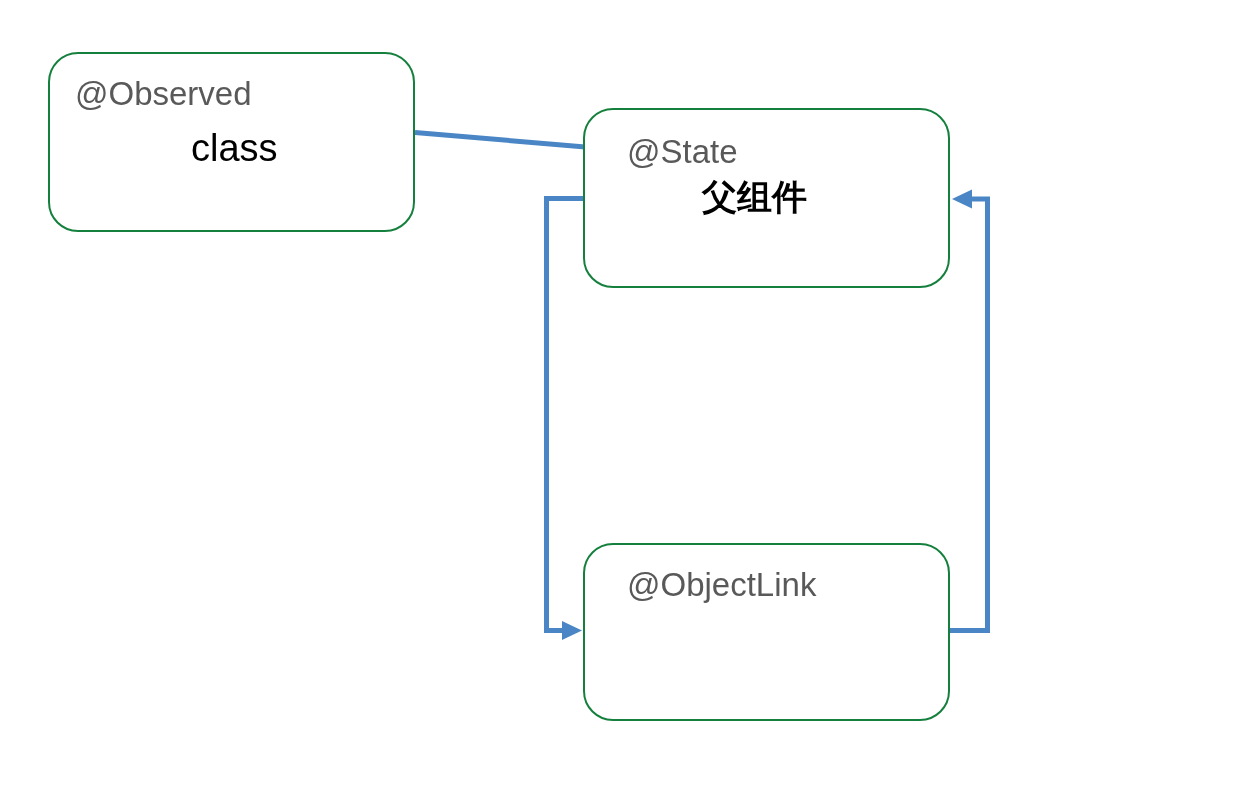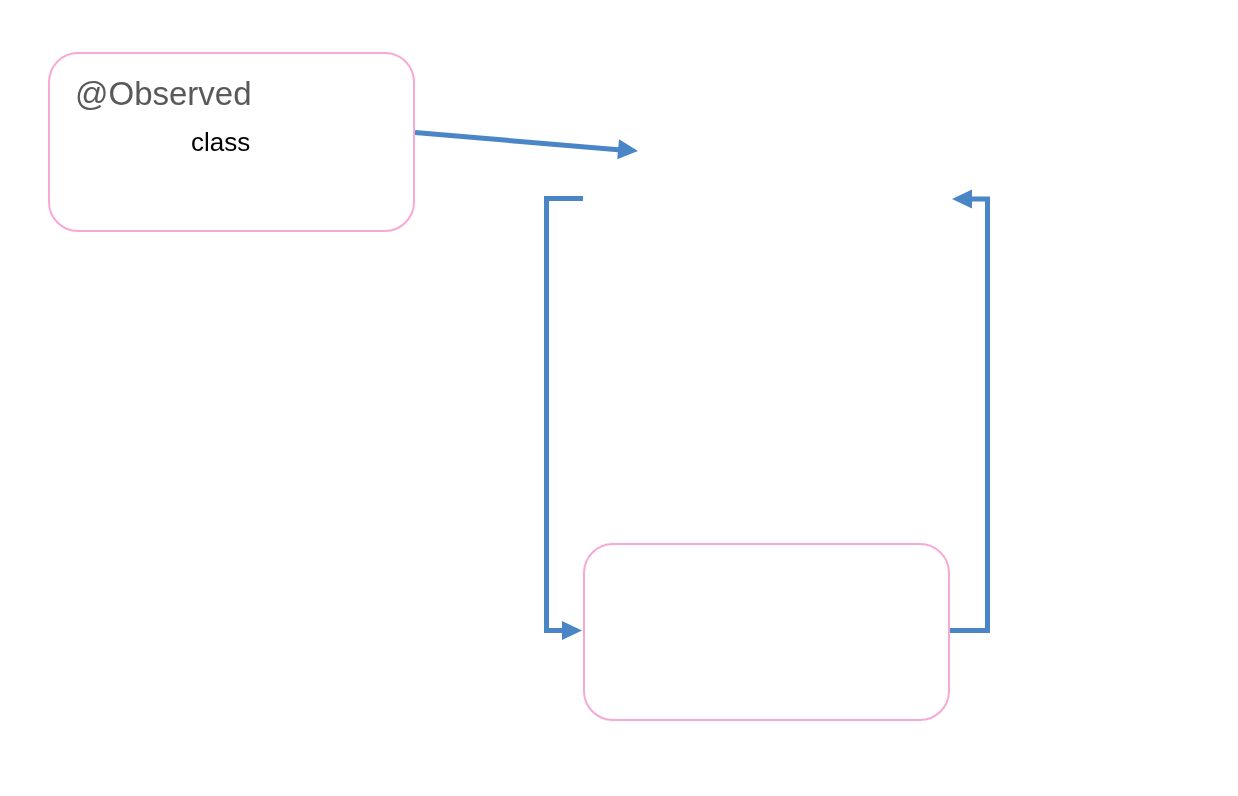--- a/index.html
+++ b/index.html
@@ -31,35 +31,35 @@
   }
   .head {
     fill: #4a86c5;
     stroke: none;
   }
   .node {
     position: absolute;
     width: 367px;
     height: 180px;
     background: #ffffff;
-    border: 2px solid #f9a8d4;
+    border: 2px solid #15803d;
     border-radius: 30px;
     box-sizing: border-box;
   }
   .annot {
     position: absolute;
     color: #595959;
     font-size: 33px;
     line-height: 1.1;
     white-space: nowrap;
   }
   .label {
     position: absolute;
     color: #000000;
-    font-size: 26px;
+    font-size: 38px;
     line-height: 1.1;
     white-space: nowrap;
   }
   .label.cjk {
     font-weight: 600;
     font-size: 35px;
   }
   .watermark {
     position: absolute;
     right: 10px;
@@ -86,18 +86,23 @@
 
     <path class="conn" d="M950,630.5 L987.5,630.5 L987.5,199 L970,199"></path>
     <polygon class="head" points="952,199 972,189.5 972,208.5"></polygon>
   </svg>
 
   <div class="node" style="left:48px; top:52px;">
     <span class="annot" style="left:25px; top:22px;">@Observed</span>
     <span class="label" style="left:141px; top:74px;">class</span>
   </div>
 
+  <div class="node" style="left:583px; top:108px;">
+    <span class="annot" style="left:42px; top:24px;">@State</span>
+    <span class="label cjk" style="left:117px; top:68px;">父组件</span>
+  </div>
 
   <div class="node" style="left:583px; top:543px; height:178px;">
+    <span class="annot" style="left:42px; top:22px;">@ObjectLink</span>
   </div>
 
 
 </div>
 
 </body></html>

